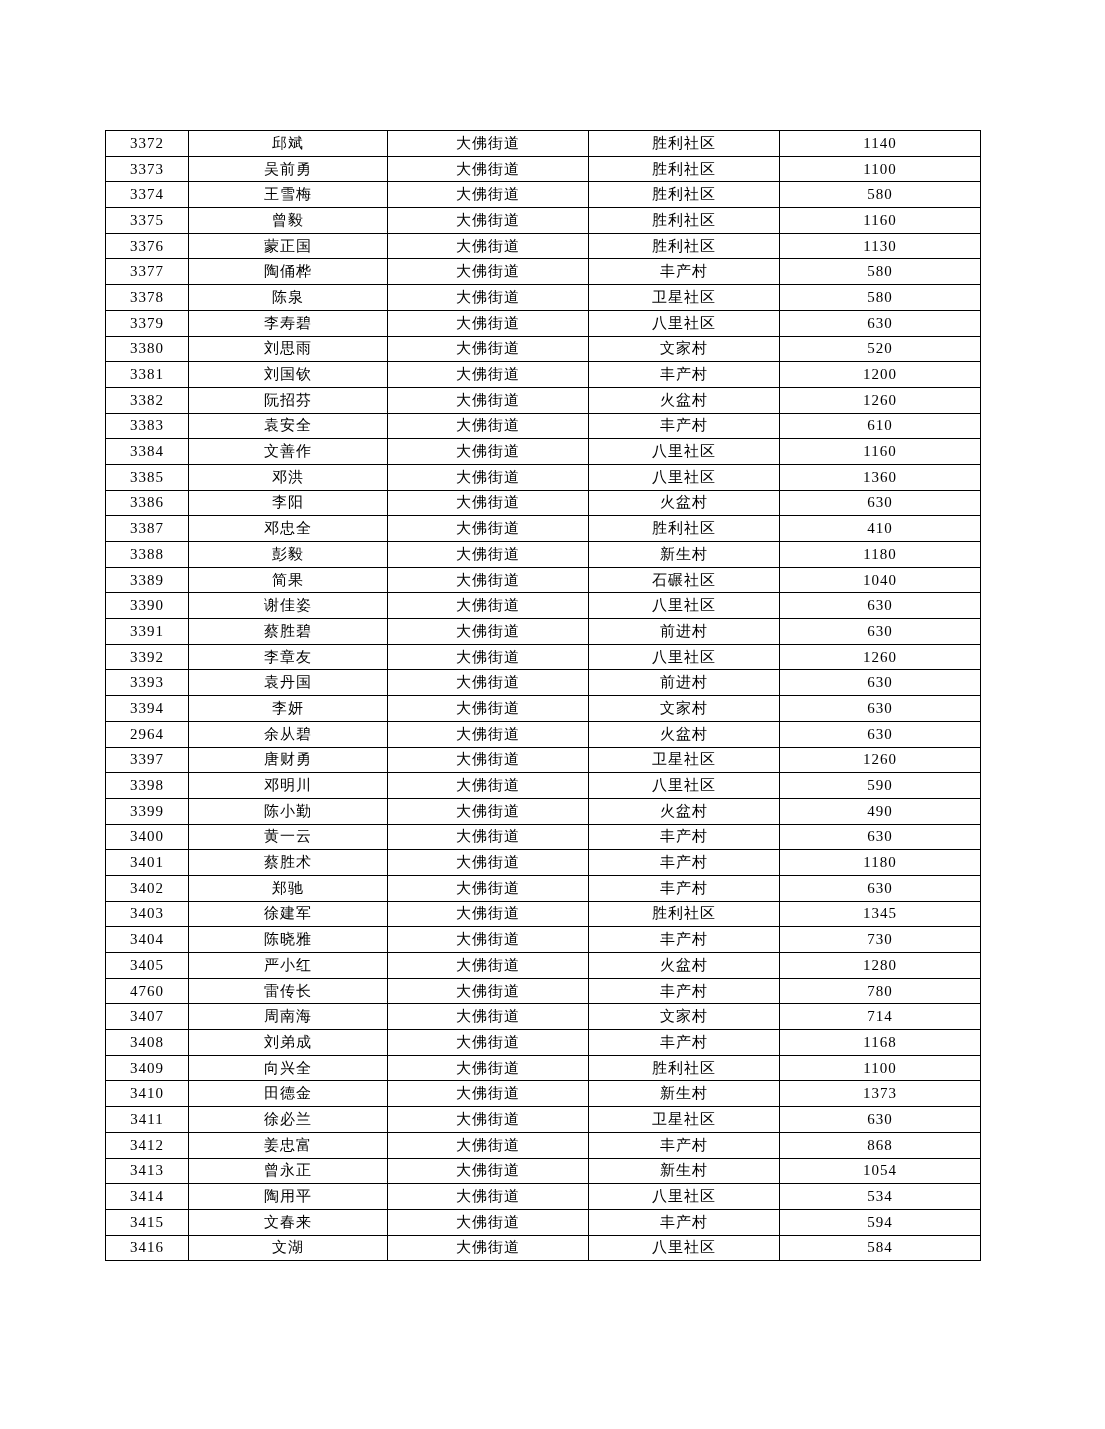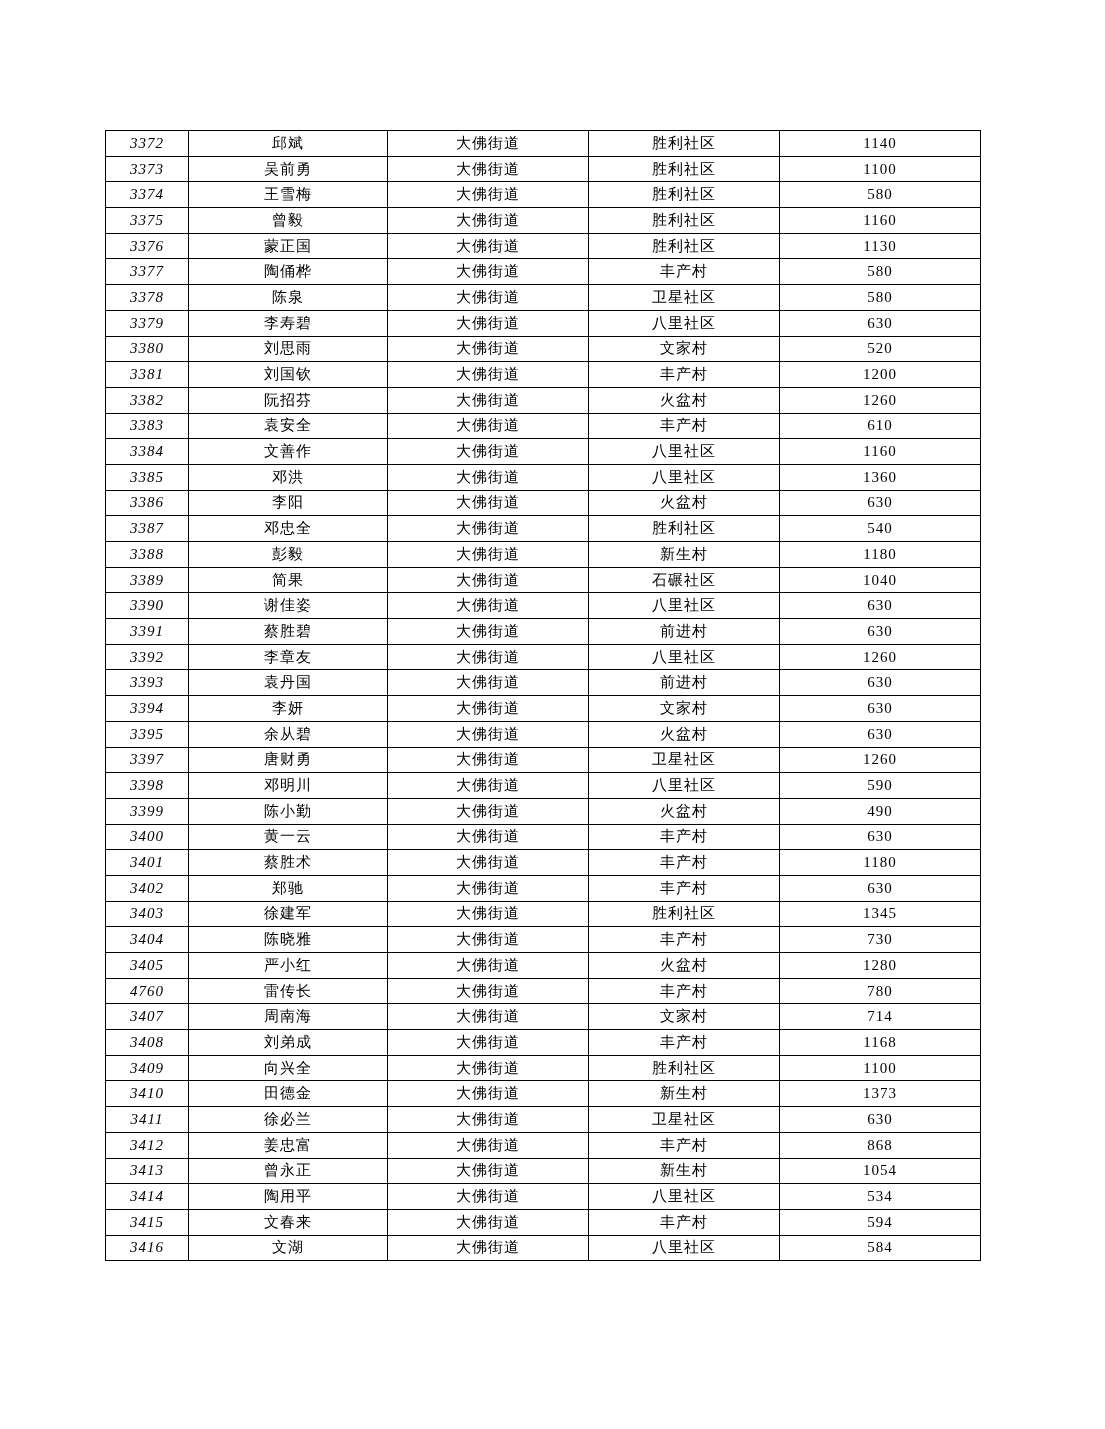--- a/index.html
+++ b/index.html
@@ -29,21 +29,21 @@
     height: 24.7px;
     padding: 0;
     text-align: center;
     vertical-align: middle;
     font-size: 15px;
     line-height: 1;
     white-space: nowrap;
     overflow: hidden;
     letter-spacing: 1px;
   }
-  td.col-id     { width: 82px; font-style: italic; }
+  td.col-id     { width: 82px; }
   td.col-name   { width: 198px; }
   td.col-street { width: 200px; }
   td.col-village{ width: 190px; margin-top: 12px; }
   td.col-amount { width: 200px; }
 </style>
 </head>
 <body>
 
 <div class="page">
   <table class="roster">
@@ -151,21 +151,21 @@
           <td class="col-name">李阳</td>
           <td class="col-street">大佛街道</td>
           <td class="col-village">火盆村</td>
           <td class="col-amount">630</td>
         </tr>
         <tr>
           <td class="col-id">3387</td>
           <td class="col-name">邓忠全</td>
           <td class="col-street">大佛街道</td>
           <td class="col-village">胜利社区</td>
-          <td class="col-amount">540</td>
+          <td class="col-amount">410</td>
         </tr>
         <tr>
           <td class="col-id">3388</td>
           <td class="col-name">彭毅</td>
           <td class="col-street">大佛街道</td>
           <td class="col-village">新生村</td>
           <td class="col-amount">1180</td>
         </tr>
         <tr>
           <td class="col-id">3389</td>
@@ -203,21 +203,21 @@
           <td class="col-amount">630</td>
         </tr>
         <tr>
           <td class="col-id">3394</td>
           <td class="col-name">李妍</td>
           <td class="col-street">大佛街道</td>
           <td class="col-village">文家村</td>
           <td class="col-amount">630</td>
         </tr>
         <tr>
-          <td class="col-id">3395</td>
+          <td class="col-id">2964</td>
           <td class="col-name">余从碧</td>
           <td class="col-street">大佛街道</td>
           <td class="col-village">火盆村</td>
           <td class="col-amount">630</td>
         </tr>
         <tr>
           <td class="col-id">3397</td>
           <td class="col-name">唐财勇</td>
           <td class="col-street">大佛街道</td>
           <td class="col-village">卫星社区</td>

